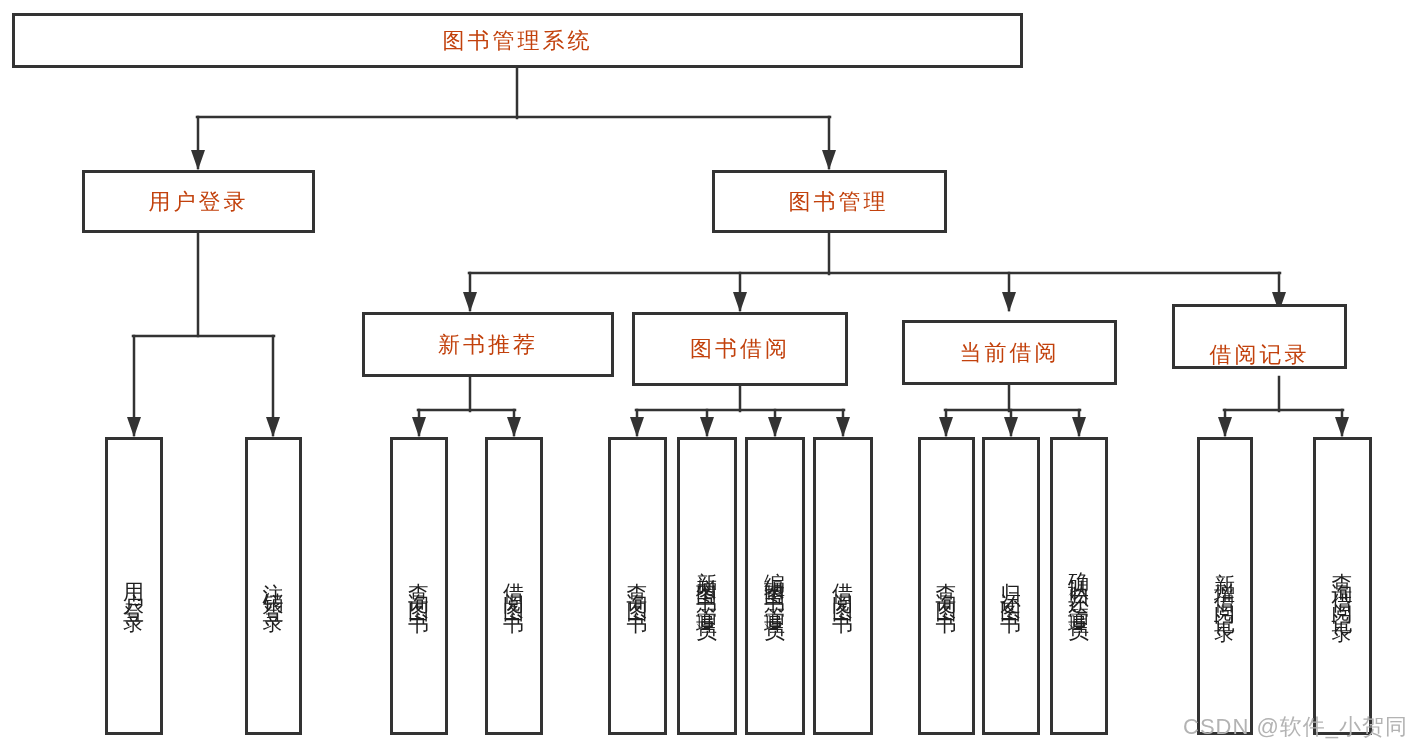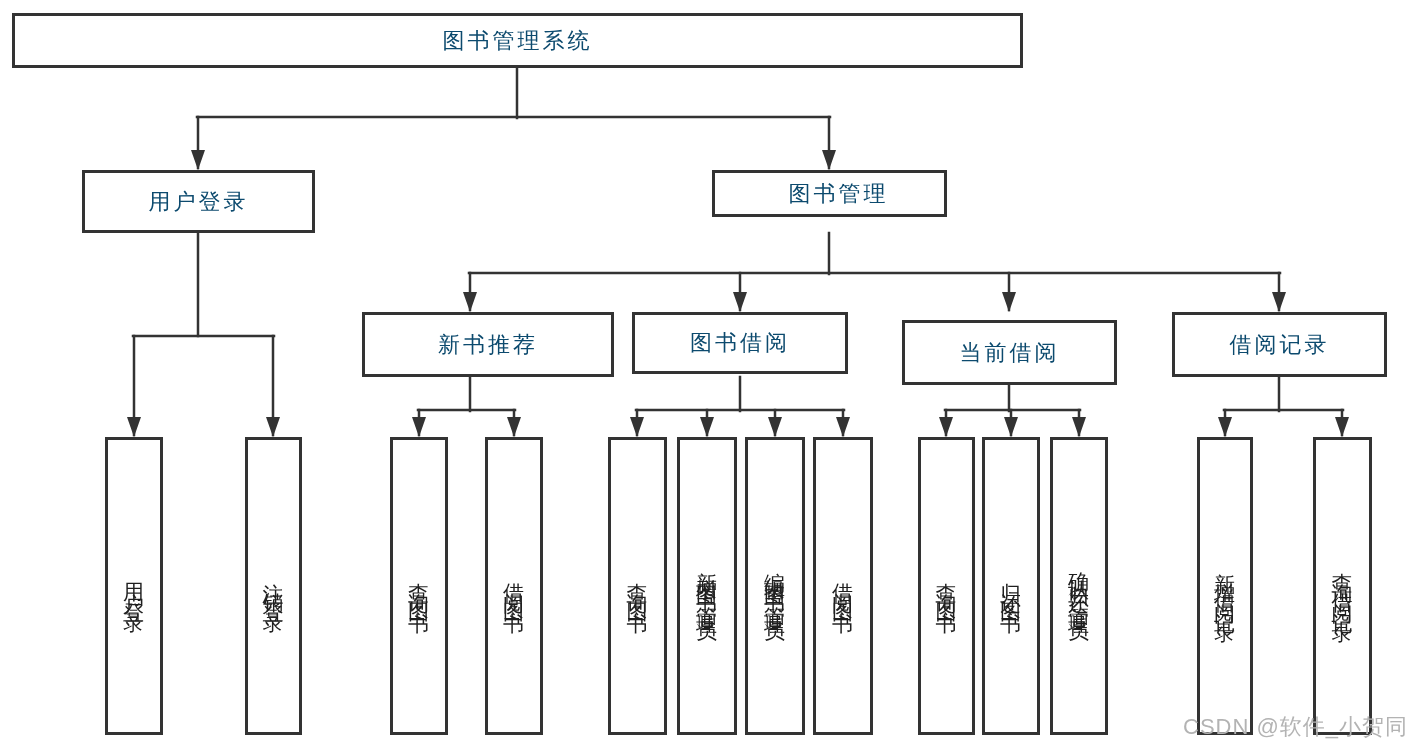--- a/index.html
+++ b/index.html
@@ -17,21 +17,21 @@
     box-sizing: border-box;
     border: 3px solid #333333;
     background: #ffffff;
     display: flex;
     align-items: center;
     justify-content: center;
     z-index: 2;
   }
   .hlabel {
     font-size: 22px;
-    color: #0c4a6e;
+    color: #c2410c;
     letter-spacing: 3px;
     white-space: nowrap;
     line-height: 1;
   }
   .vlabel {
     writing-mode: vertical-rl;
     text-orientation: mixed;
     font-size: 21px;
     color: #1f1f1f;
     letter-spacing: 10px;
@@ -104,34 +104,34 @@
     </g>
   </svg>
 
   <div class="box" style="left:12px; top:13px; width:1011px; height:55px;">
     <span class="hlabel">图书管理系统</span>
   </div>
 
   <div class="box" style="left:82px; top:170px; width:233px; height:63px;">
     <span class="hlabel">用户登录</span>
   </div>
-  <div class="box" style="left:712px; top:170px; width:235px; height:47px;padding-left:18px;">
+  <div class="box" style="left:712px; top:170px; width:235px; height:63px;padding-left:18px;">
     <span class="hlabel">图书管理</span>
   </div>
 
   <div class="box" style="left:362px; top:312px; width:252px; height:65px;">
     <span class="hlabel">新书推荐</span>
   </div>
-  <div class="box" style="left:632px; top:312px; width:216px; height:62px;">
+  <div class="box" style="left:632px; top:312px; width:216px; height:74px;">
     <span class="hlabel">图书借阅</span>
   </div>
   <div class="box" style="left:902px; top:320px; width:215px; height:65px;">
     <span class="hlabel">当前借阅</span>
   </div>
-  <div class="box" style="left:1172px; top:312px; width:215px; height:65px;">
+  <div class="box" style="left:1172px; top:304px; width:175px; height:65px;align-items:flex-end;">
     <span class="hlabel">借阅记录</span>
   </div>
 
   <div class="box" style="left:105px; top:437px; width:58px; height:298px;">
     <span class="vlabel">用户登录</span>
   </div>
   <div class="box" style="left:245px; top:437px; width:57px; height:298px;">
     <span class="vlabel">注销登录</span>
   </div>
 

